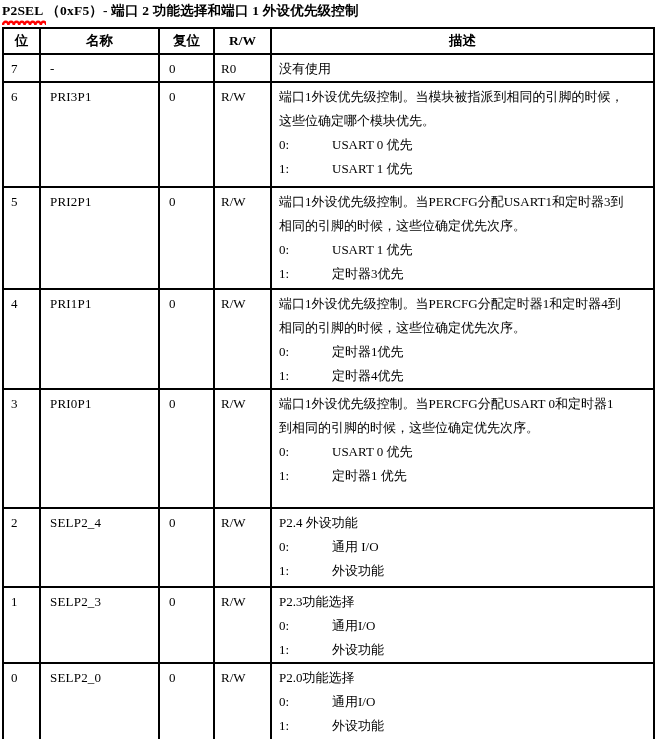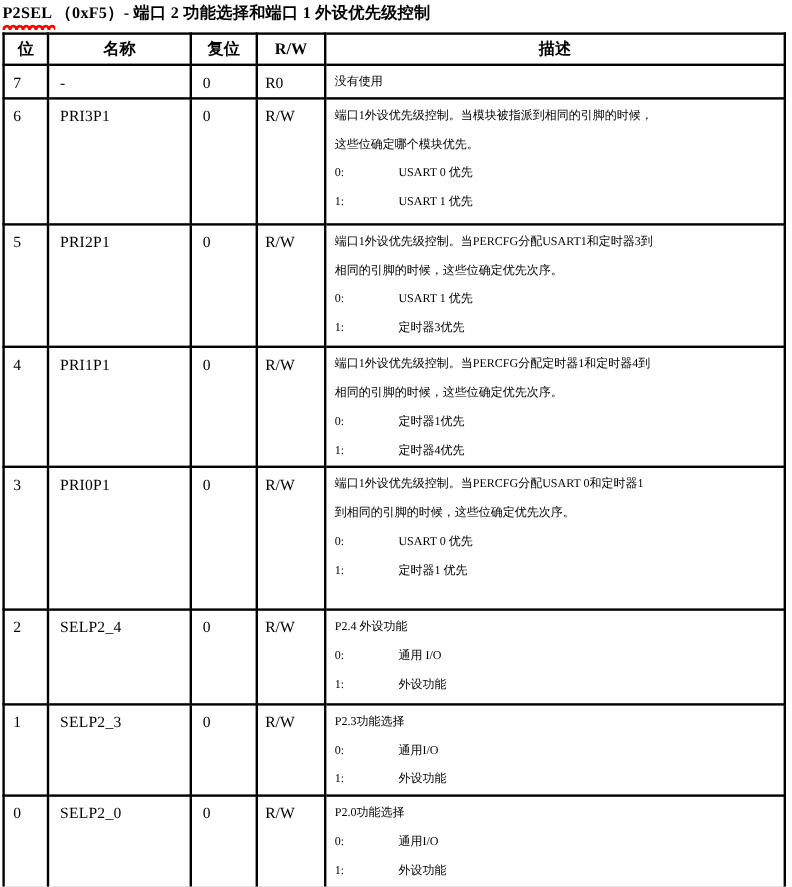--- a/index.html
+++ b/index.html
@@ -51,21 +51,21 @@
     font-size: 13.5px;
     font-weight: bold;
     text-align: center;
     vertical-align: middle;
   }
   .register-table td { padding-top: 2px; }
   td.bit-cell   { padding-left: 7px; }
   td.name-cell  { padding-left: 9px; letter-spacing: 0.2px; }
   td.reset-cell { padding-left: 9px; }
   td.rw-cell    { padding-left: 6px; margin-left: 44px; }
-  td.desc-cell  { padding-left: 7px; padding-right: 2px; font-size: 10px; }
+  td.desc-cell  { padding-left: 7px; padding-right: 2px; font-size: 13px; }
   .desc-line { height: 24px; white-space: nowrap; }
   .opt-key { display: inline-block; width: 53px; }
   
   tbody tr:nth-child(1) { height: 28px;  }
   tbody tr:nth-child(2) { height: 105px; }
   tbody tr:nth-child(3) { height: 102px; }
   tbody tr:nth-child(4) { height: 94px;  }
   tbody tr:nth-child(5) { height: 119px; }
   tbody tr:nth-child(6) { height: 79px;  }
   tbody tr:nth-child(7) { height: 74px;  }

